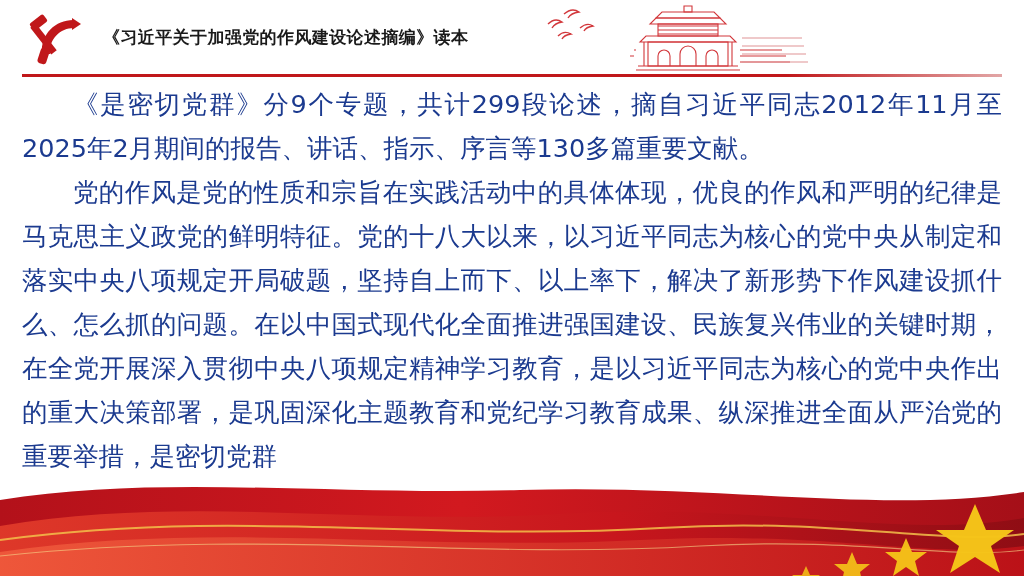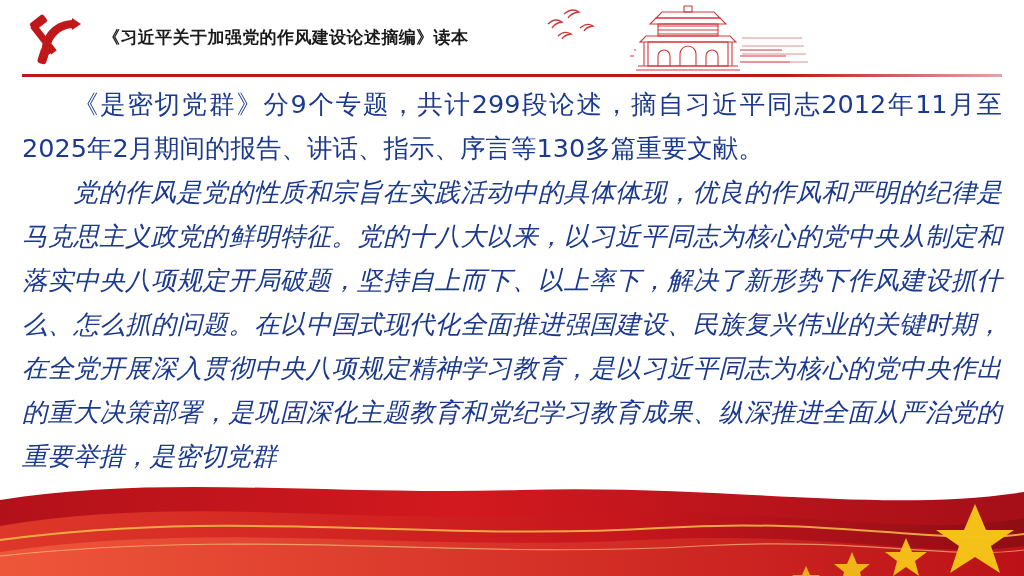--- a/index.html
+++ b/index.html
@@ -83,21 +83,20 @@
     font-size: 25.5px;
     line-height: 44px;
     color: #1b3a8f;
     text-align: justify;
     text-justify: inter-ideograph;
     text-indent: 2em;
     letter-spacing: 0px;
   }
   .para.p2 {
     margin-top: 0px;
-    font-style: italic;
   }
 
   
   .footer {
     position: absolute;
     left: 0;
     bottom: 0;
     width: 1024px;
     height: 120px;
     overflow: hidden;

